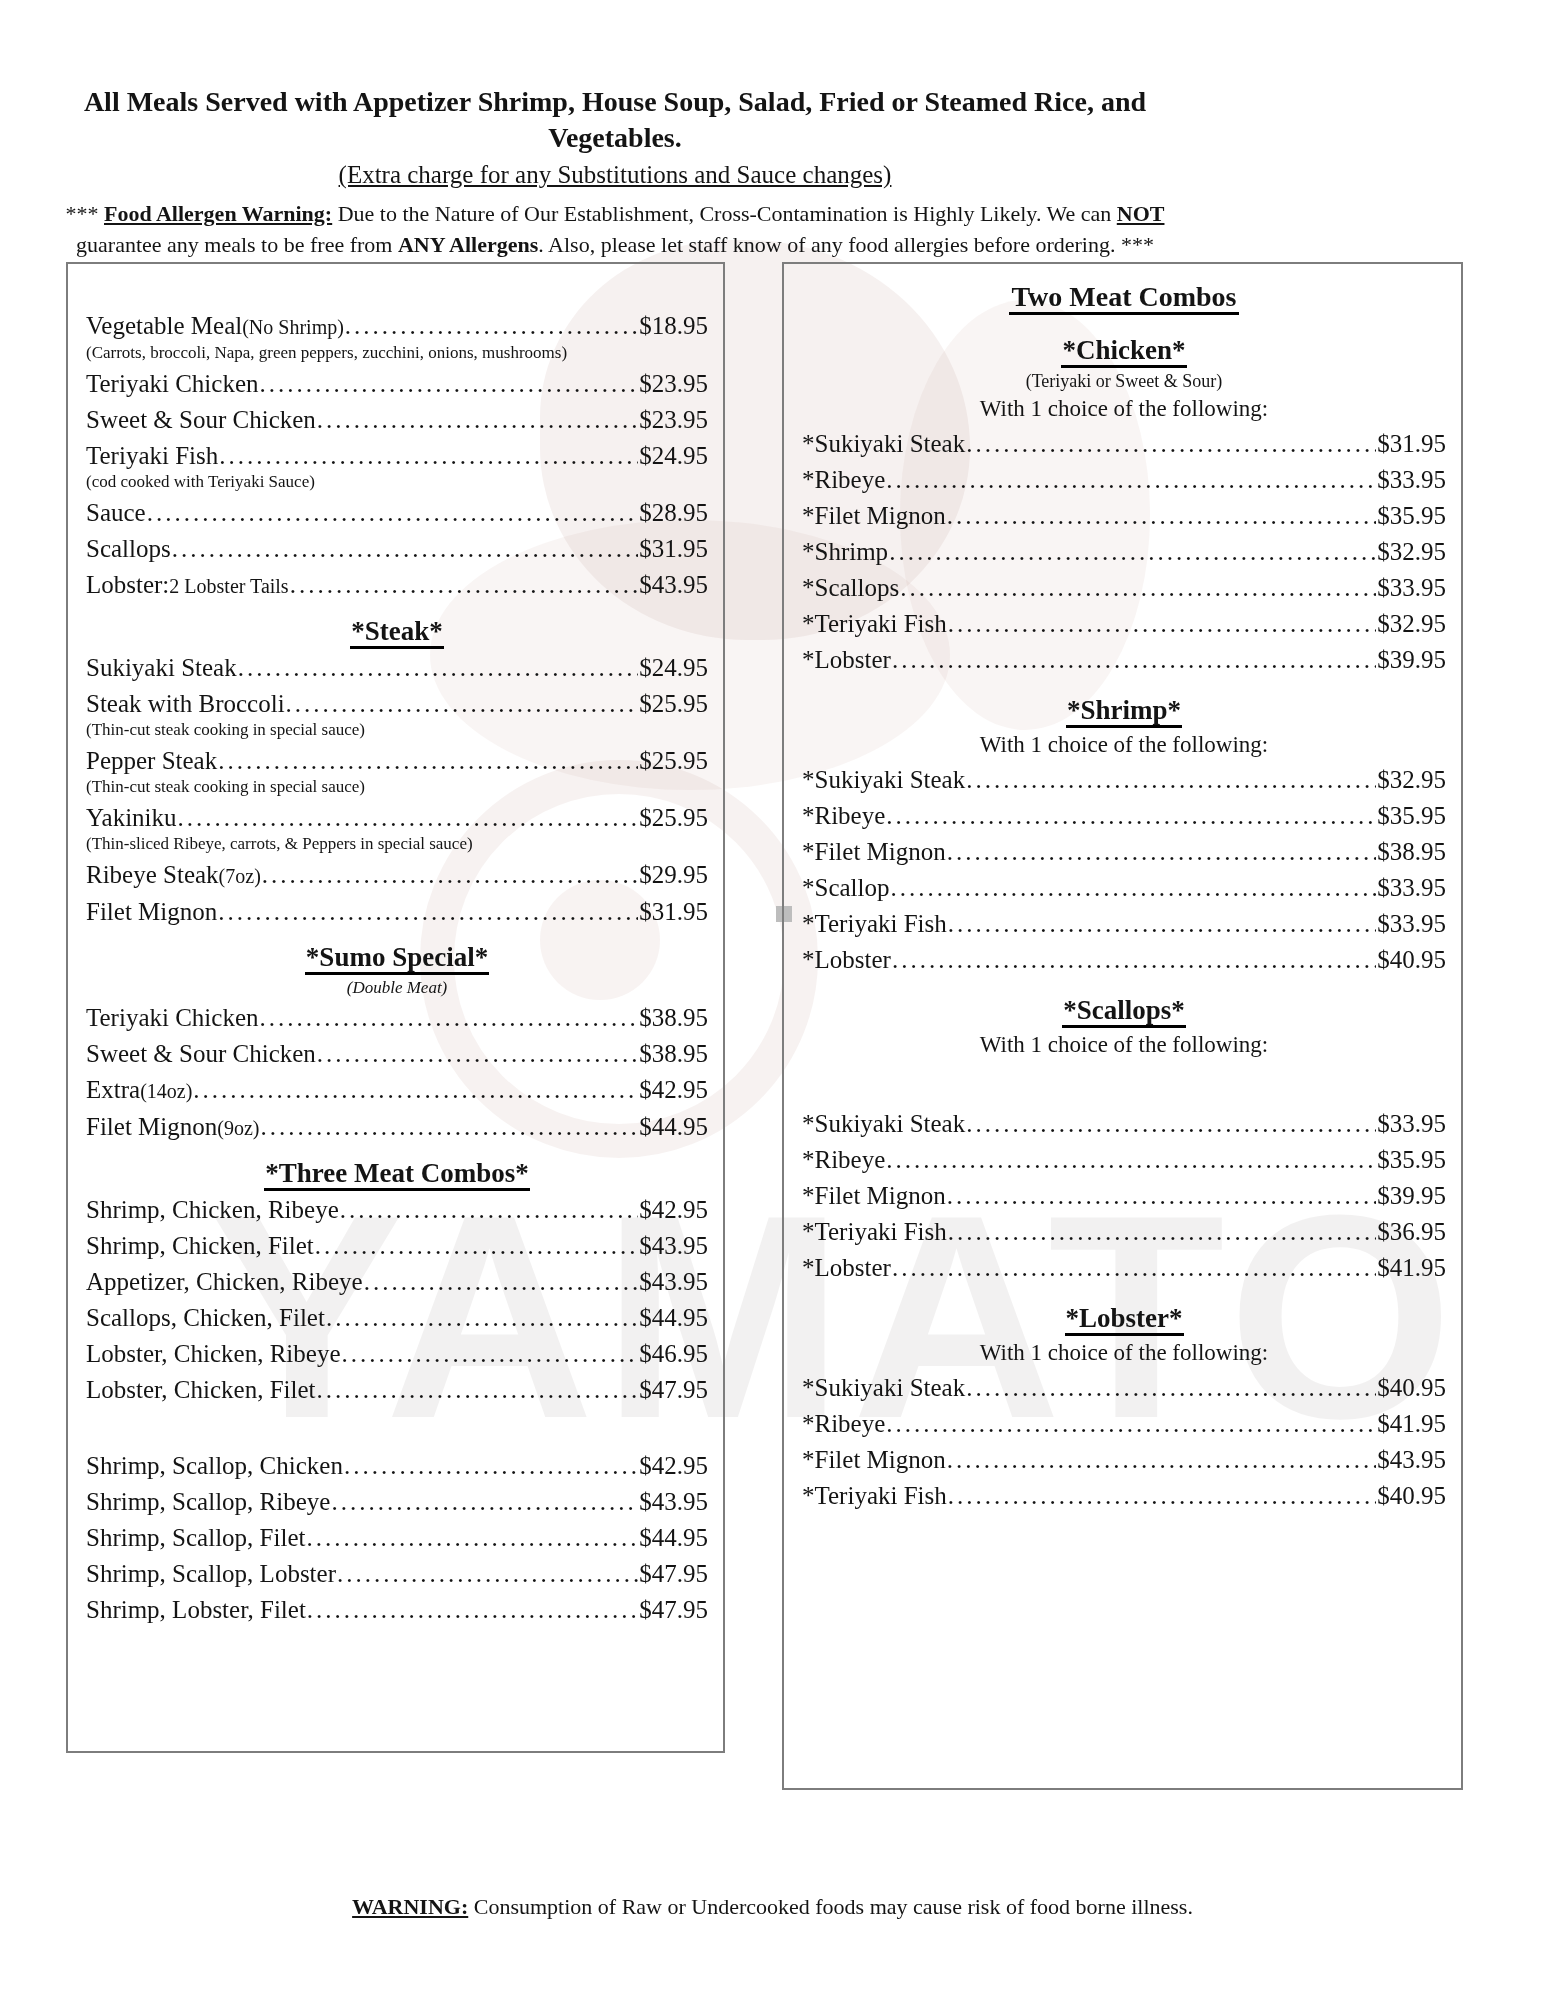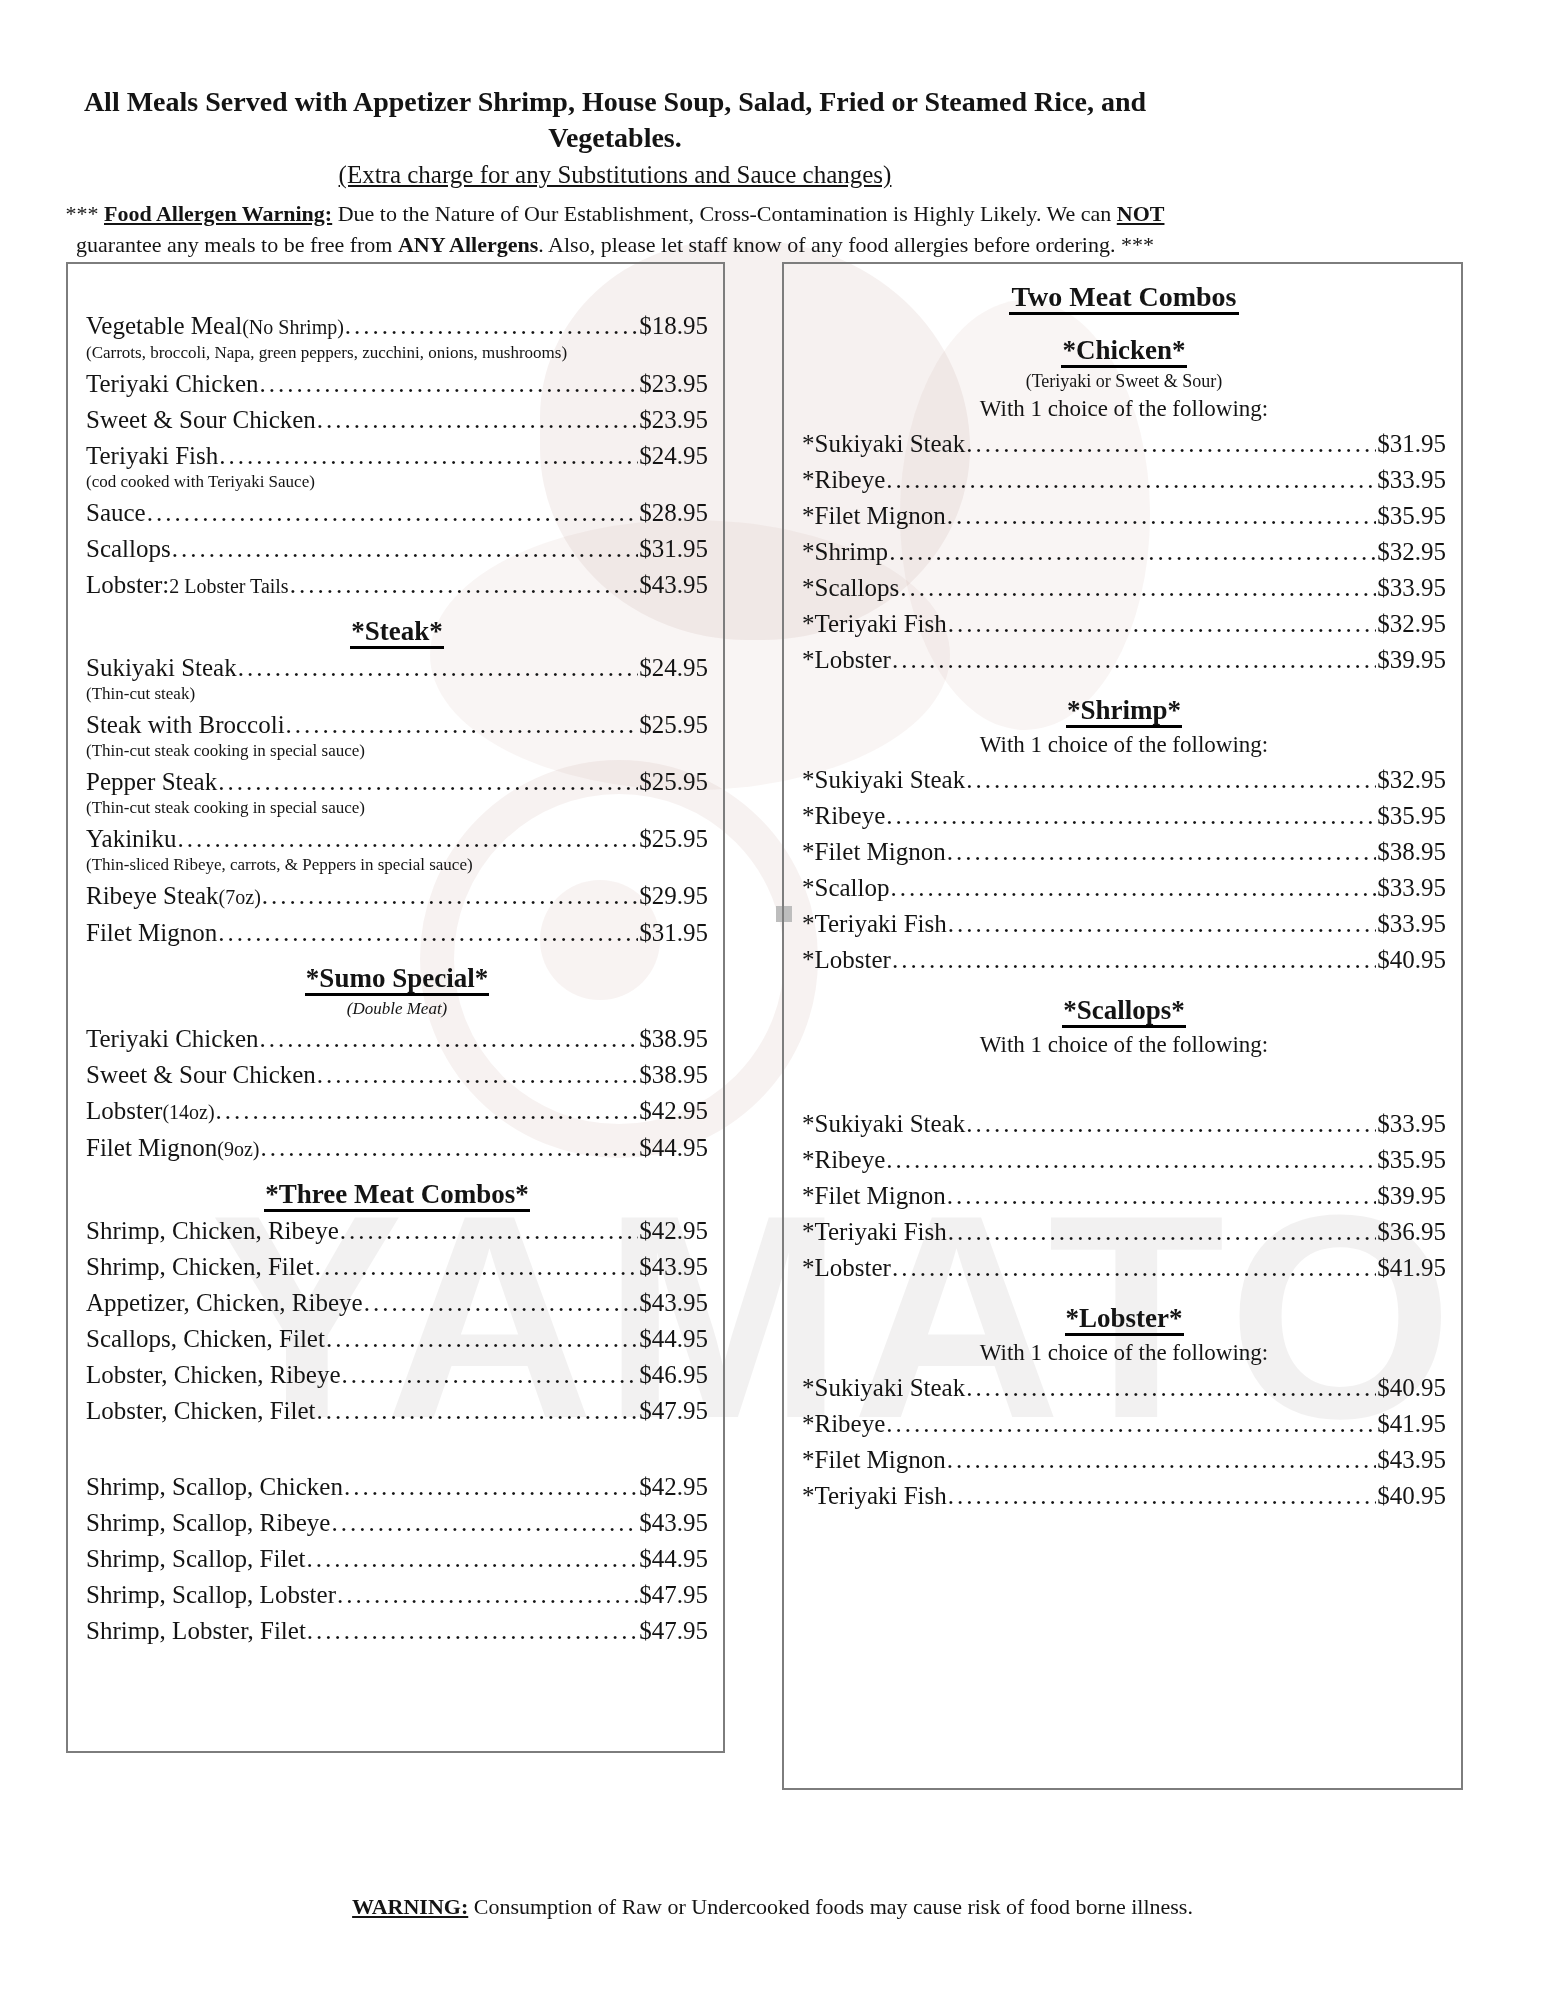--- a/index.html
+++ b/index.html
@@ -124,21 +124,20 @@
         <span class="item-suffix"> 2 Lobster Tails</span>
         <span class="leader"></span>
         <span class="price">$43.95</span>
       </div>
       <div class="sec-header"><span>*Steak*</span></div>
       <div class="item-row">
         <span class="item-name">Sukiyaki Steak</span>
         <span class="leader"></span>
         <span class="price">$24.95</span>
       </div>
-      <div class="item-note">(Thin-cut steak)</div>
       <div class="item-row">
         <span class="item-name">Steak with Broccoli</span>
         <span class="leader"></span>
         <span class="price">$25.95</span>
       </div>
       <div class="item-note">(Thin-cut steak cooking in special sauce)</div>
       <div class="item-row">
         <span class="item-name">Pepper Steak</span>
         <span class="leader"></span>
         <span class="price">$25.95</span>
@@ -167,21 +166,21 @@
         <span class="item-name">Teriyaki Chicken</span>
         <span class="leader"></span>
         <span class="price">$38.95</span>
       </div>
       <div class="item-row">
         <span class="item-name">Sweet &amp; Sour Chicken</span>
         <span class="leader"></span>
         <span class="price">$38.95</span>
       </div>
       <div class="item-row">
-        <span class="item-name">Lobster</span>
+        <span class="item-name">Extra</span>
         <span class="item-suffix"> (14oz) </span>
         <span class="leader"></span>
         <span class="price">$42.95</span>
       </div>
       <div class="item-row">
         <span class="item-name">Filet Mignon</span>
         <span class="item-suffix"> (9oz) </span>
         <span class="leader"></span>
         <span class="price">$44.95</span>
       </div>

